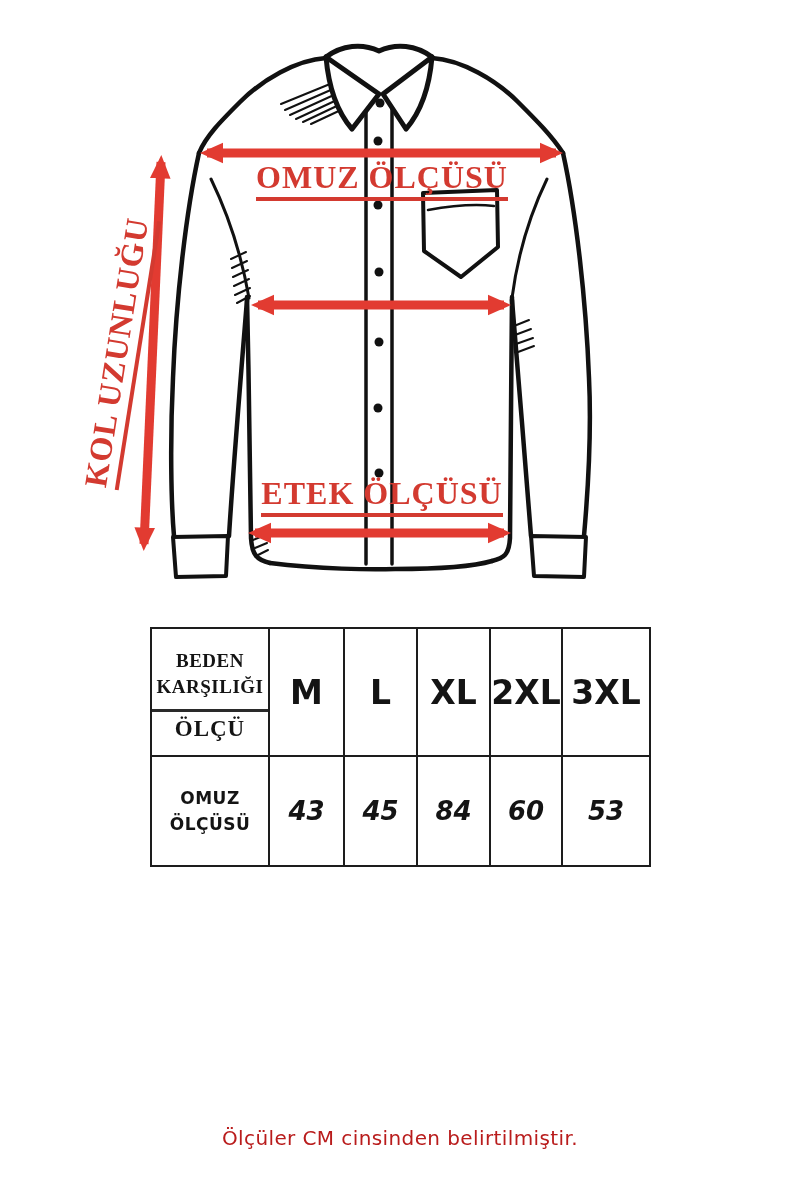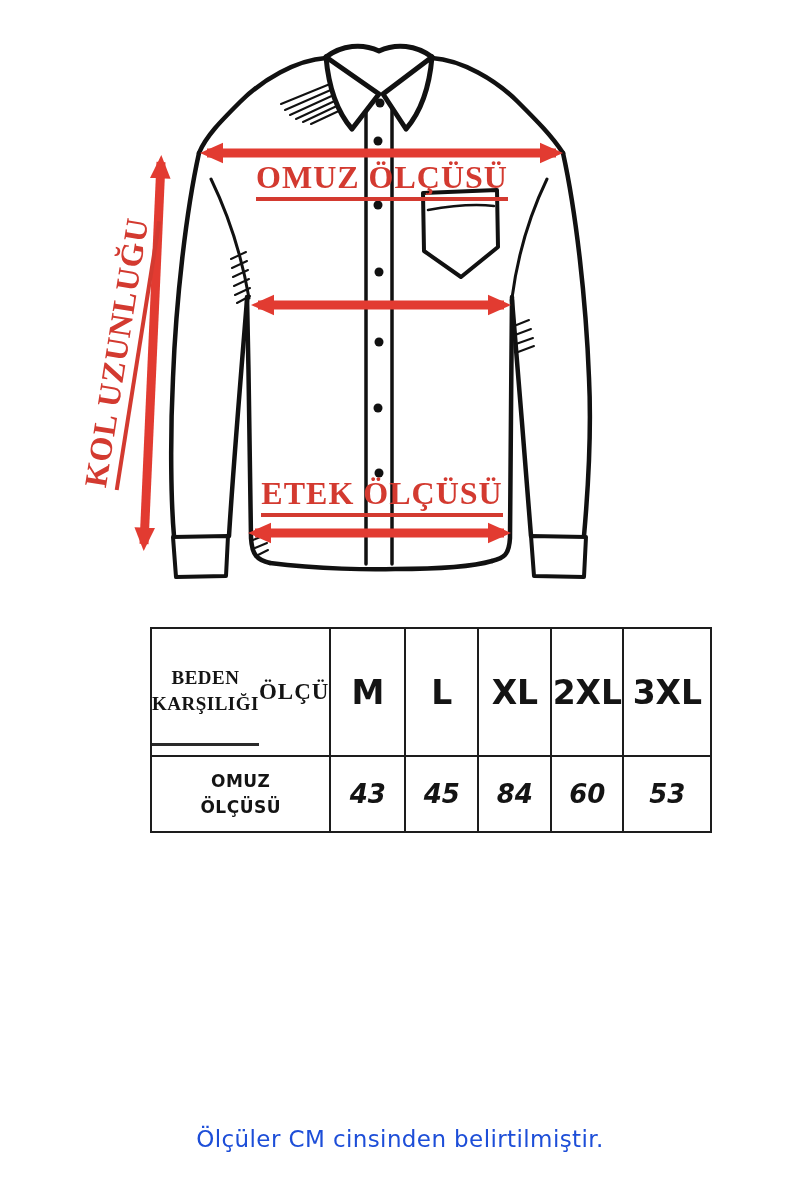--- a/index.html
+++ b/index.html
@@ -19,43 +19,43 @@
   .red-label.rot{transform:rotate(-81deg);}
   
   .size-table{
     position:absolute;left:150px;top:627px;border-collapse:collapse;table-layout:fixed;
   }
   .size-table td{
     border:2.5px solid #1d1d1d;text-align:center;vertical-align:middle;
     padding:0;background:#fff;
   }
   .size-table .corner-cell{padding:0;}
-  .corner-wrap{display:flex;flex-direction:row;width:100%;height:108px;}
+  .corner-wrap{display:flex;flex-direction:column;width:100%;height:108px;}
   .corner-top{
     flex:0 0 71px;display:flex;align-items:center;justify-content:center;
     border-bottom:3px solid #2a2a2a;
     font-family:"Liberation Serif",serif;font-weight:bold;font-size:19px;
     line-height:1.35;white-space:pre-line;letter-spacing:0.5px;
   }
   .corner-bottom{
     flex:1;display:flex;align-items:center;justify-content:center;
     font-family:"Liberation Serif",serif;font-weight:bold;font-size:23px;letter-spacing:1px;
   }
   .size-cell{font-weight:bold;font-size:33px;letter-spacing:0px;}
   .row-label{
     font-weight:bold;font-size:17px;letter-spacing:0.5px;line-height:1.55;
     white-space:pre-line;
   }
   .val-cell{font-weight:bold;font-size:26px;font-style:italic;}
   tr.hdr{height:128px;}
-  tr.data{height:76px;}
+  tr.data{height:110px;}
   
   .footer-note{
     position:absolute;left:0;top:1126px;width:800px;text-align:center;
-    font-size:23px;letter-spacing:0.4px;color:#1d4ed8;font-weight:500;
+    font-size:20px;letter-spacing:0.4px;color:#b91c1c;font-weight:500;
   }
 </style>
 </head>
 <body>
 
 <div class="diagram">
   <svg width="800" height="620" viewBox="0 0 800 620">
     <defs>
       <marker id="ah" viewBox="0 0 10 10" refX="7" refY="5" markerWidth="2.6" markerHeight="2.6" orient="auto-start-reverse" markerUnits="strokeWidth">
         <path d="M0 0.6 L10 5 L0 9.4 Z" fill="#e23b31"></path>

